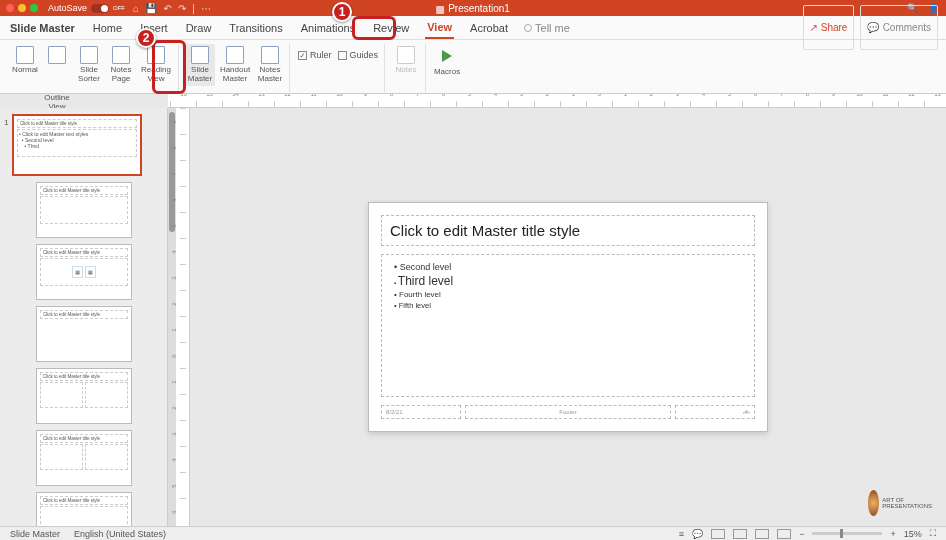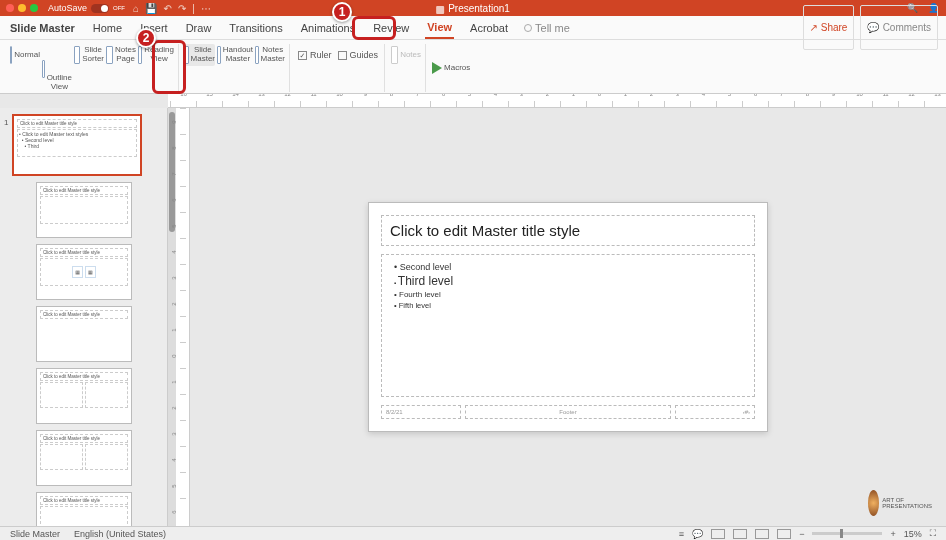--- a/index.html
+++ b/index.html
@@ -25,21 +25,21 @@
   .ribbon-tabs .tab.active { color:#d04424; border-bottom:2px solid #d04424; font-weight:600;}
   .tellme { color:#888; display:flex; align-items:center; gap:3px;}
   .bulb { width:8px;height:8px;border:1px solid #aaa;border-radius:50%;}
   .rbuttons { margin-left:auto; display:flex; gap:6px;}
   .rbtn { border:1px solid #ddd; padding:16px 6px; font-size:10px; color:#888; border-radius:2px;}
   .rbtn.share{color:#d04424;}
 
   
   .ribbon { height: 54px; background: #fafafa; border-bottom:1px solid #ccc; display:flex; align-items:flex-start; padding:4px 6px; gap:2px; font-size:8px; color:#555;}
   .rgroup { display:flex; gap:2px; align-items:flex-start; padding:0 4px; border-right:1px solid #e0e0e0; height:48px;}
-  .ritem { display:flex; flex-direction:row; align-items:center; justify-content:flex-start; width:30px; gap:2px; padding:2px 0;}
+  .ritem { display:flex; flex-direction:column; align-items:center; justify-content:flex-start; width:30px; gap:2px; padding:2px 0;}
   .ritem .icn { width:18px; height:18px; border:1px solid #8aa2c0; background:#fff; border-radius:1px; position:relative;}
   .ritem .lbl { text-align:center; line-height:1.1;}
   .ritem.wide{width:36px;}
   .ritem.active { background:#e8e8e8; border-radius:2px;}
   .checkrow{display:flex;align-items:center;gap:3px;font-size:9px;color:#555;padding:2px;}
   .chk{width:9px;height:9px;border:1px solid #888;font-size:7px;line-height:7px;text-align:center;}
   .chk.on::after{content:"✓";}
   .notes-off{color:#bbb;} 
   .play{width:0;height:0;border-top:6px solid transparent;border-bottom:6px solid transparent;border-left:10px solid #4a9a4a;margin:4px auto;}
   .zoom-icn{width:14px;height:14px;border:1.5px solid #666;border-radius:50%;position:relative;margin:2px auto;}
@@ -213,21 +213,21 @@
         <div class="chk"></div>
         <span>Guides</span>
       </div>
   </div>
   <div class="rgroup">
     <div class="ritem notes-off">
         <div class="icn" style="border-color:#ccc;"></div>
         <div class="lbl">Notes</div>
       </div>
   </div>
-  <div class="rgroup" style="border-right:none;align-items:center;">
+  <div class="rgroup" style="border-right:none;">
     <div class="ritem">
         <div class="play"></div>
         <div class="lbl">Macros</div>
       </div>
   </div>
 </div>
 
 <div class="ruler-h">
   <span data-n="16"></span>
     <span data-n="15"></span>

